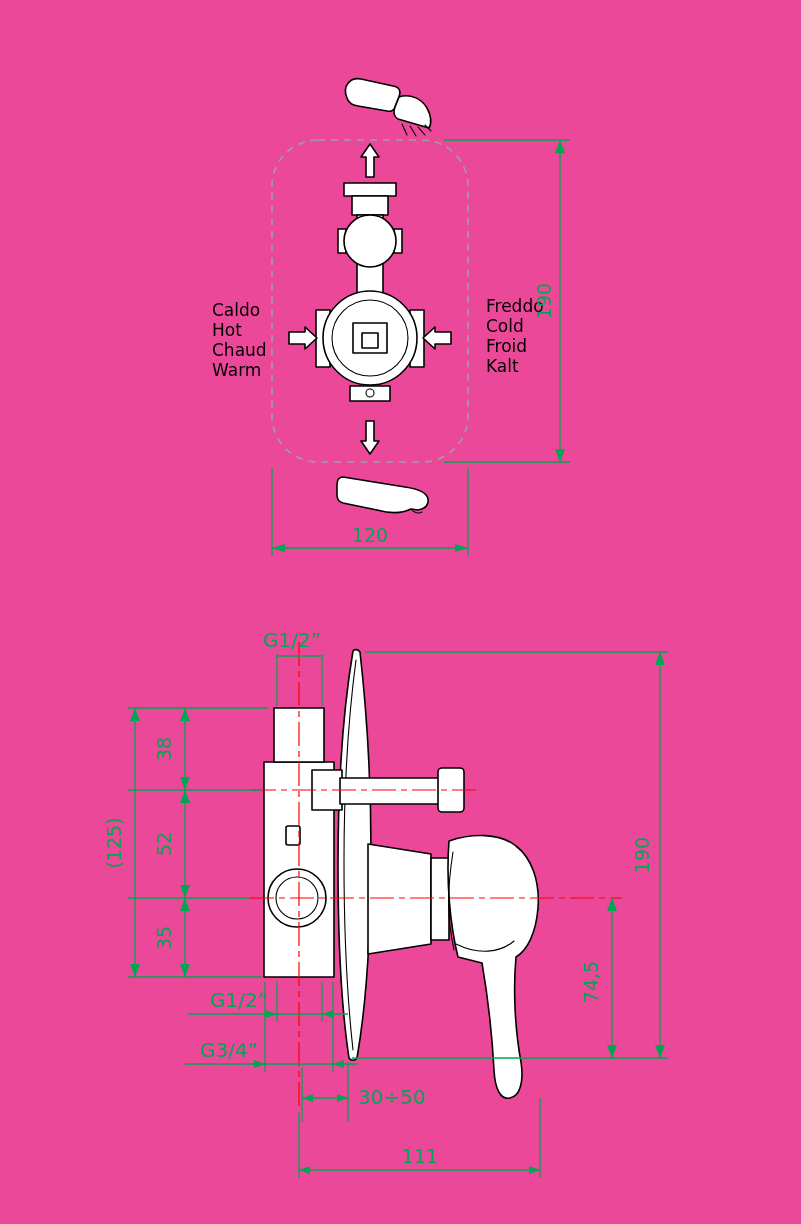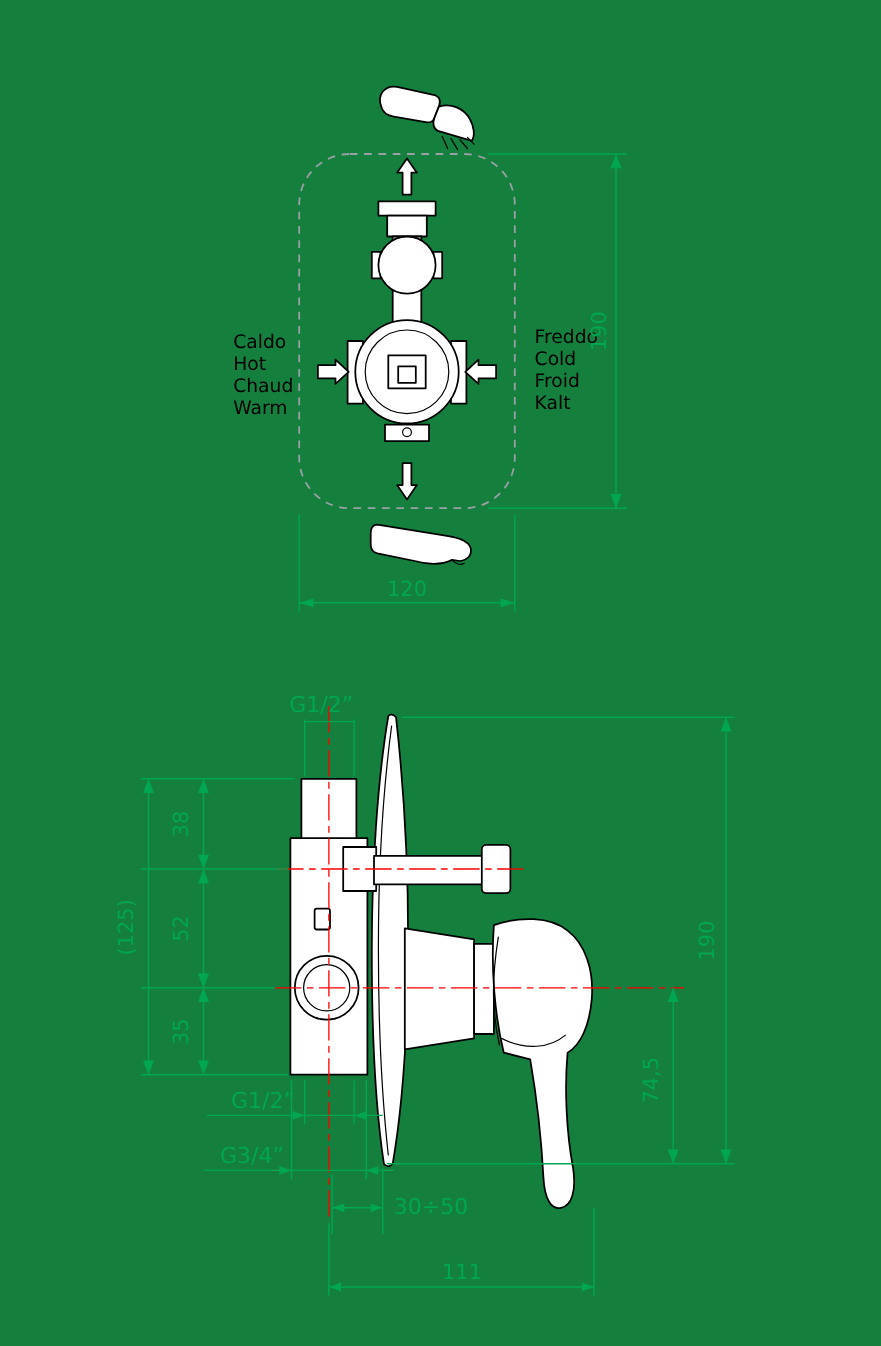--- a/index.html
+++ b/index.html
@@ -1,16 +1,16 @@
 <!DOCTYPE html>
 <html><head>
 <meta charset="utf-8">
 <style>
   html,body{margin:0;padding:0;background:#ffffff}
-  .page{position:relative;width:801px;height:1224px;background:#15803d;overflow:hidden}
+  .page{position:relative;width:801px;height:1224px;background:#ec4899;overflow:hidden}
   svg text{font-family:"DejaVu Sans","Liberation Sans",sans-serif}
   
   .ink{fill:#ffffff;stroke:#000000;stroke-width:1.6;stroke-linejoin:round}
   .inkline{fill:none;stroke:#000000;stroke-width:1.6;stroke-linecap:round}
   .thin{stroke-width:1.1}
   
   .dashbox{fill:none;stroke:#9aa0a6;stroke-width:1.6;stroke-dasharray:7 6}
   
   .dim{fill:none;stroke:#00A651;stroke-width:1.3}
   .dimfill{fill:#00A651;stroke:none}

